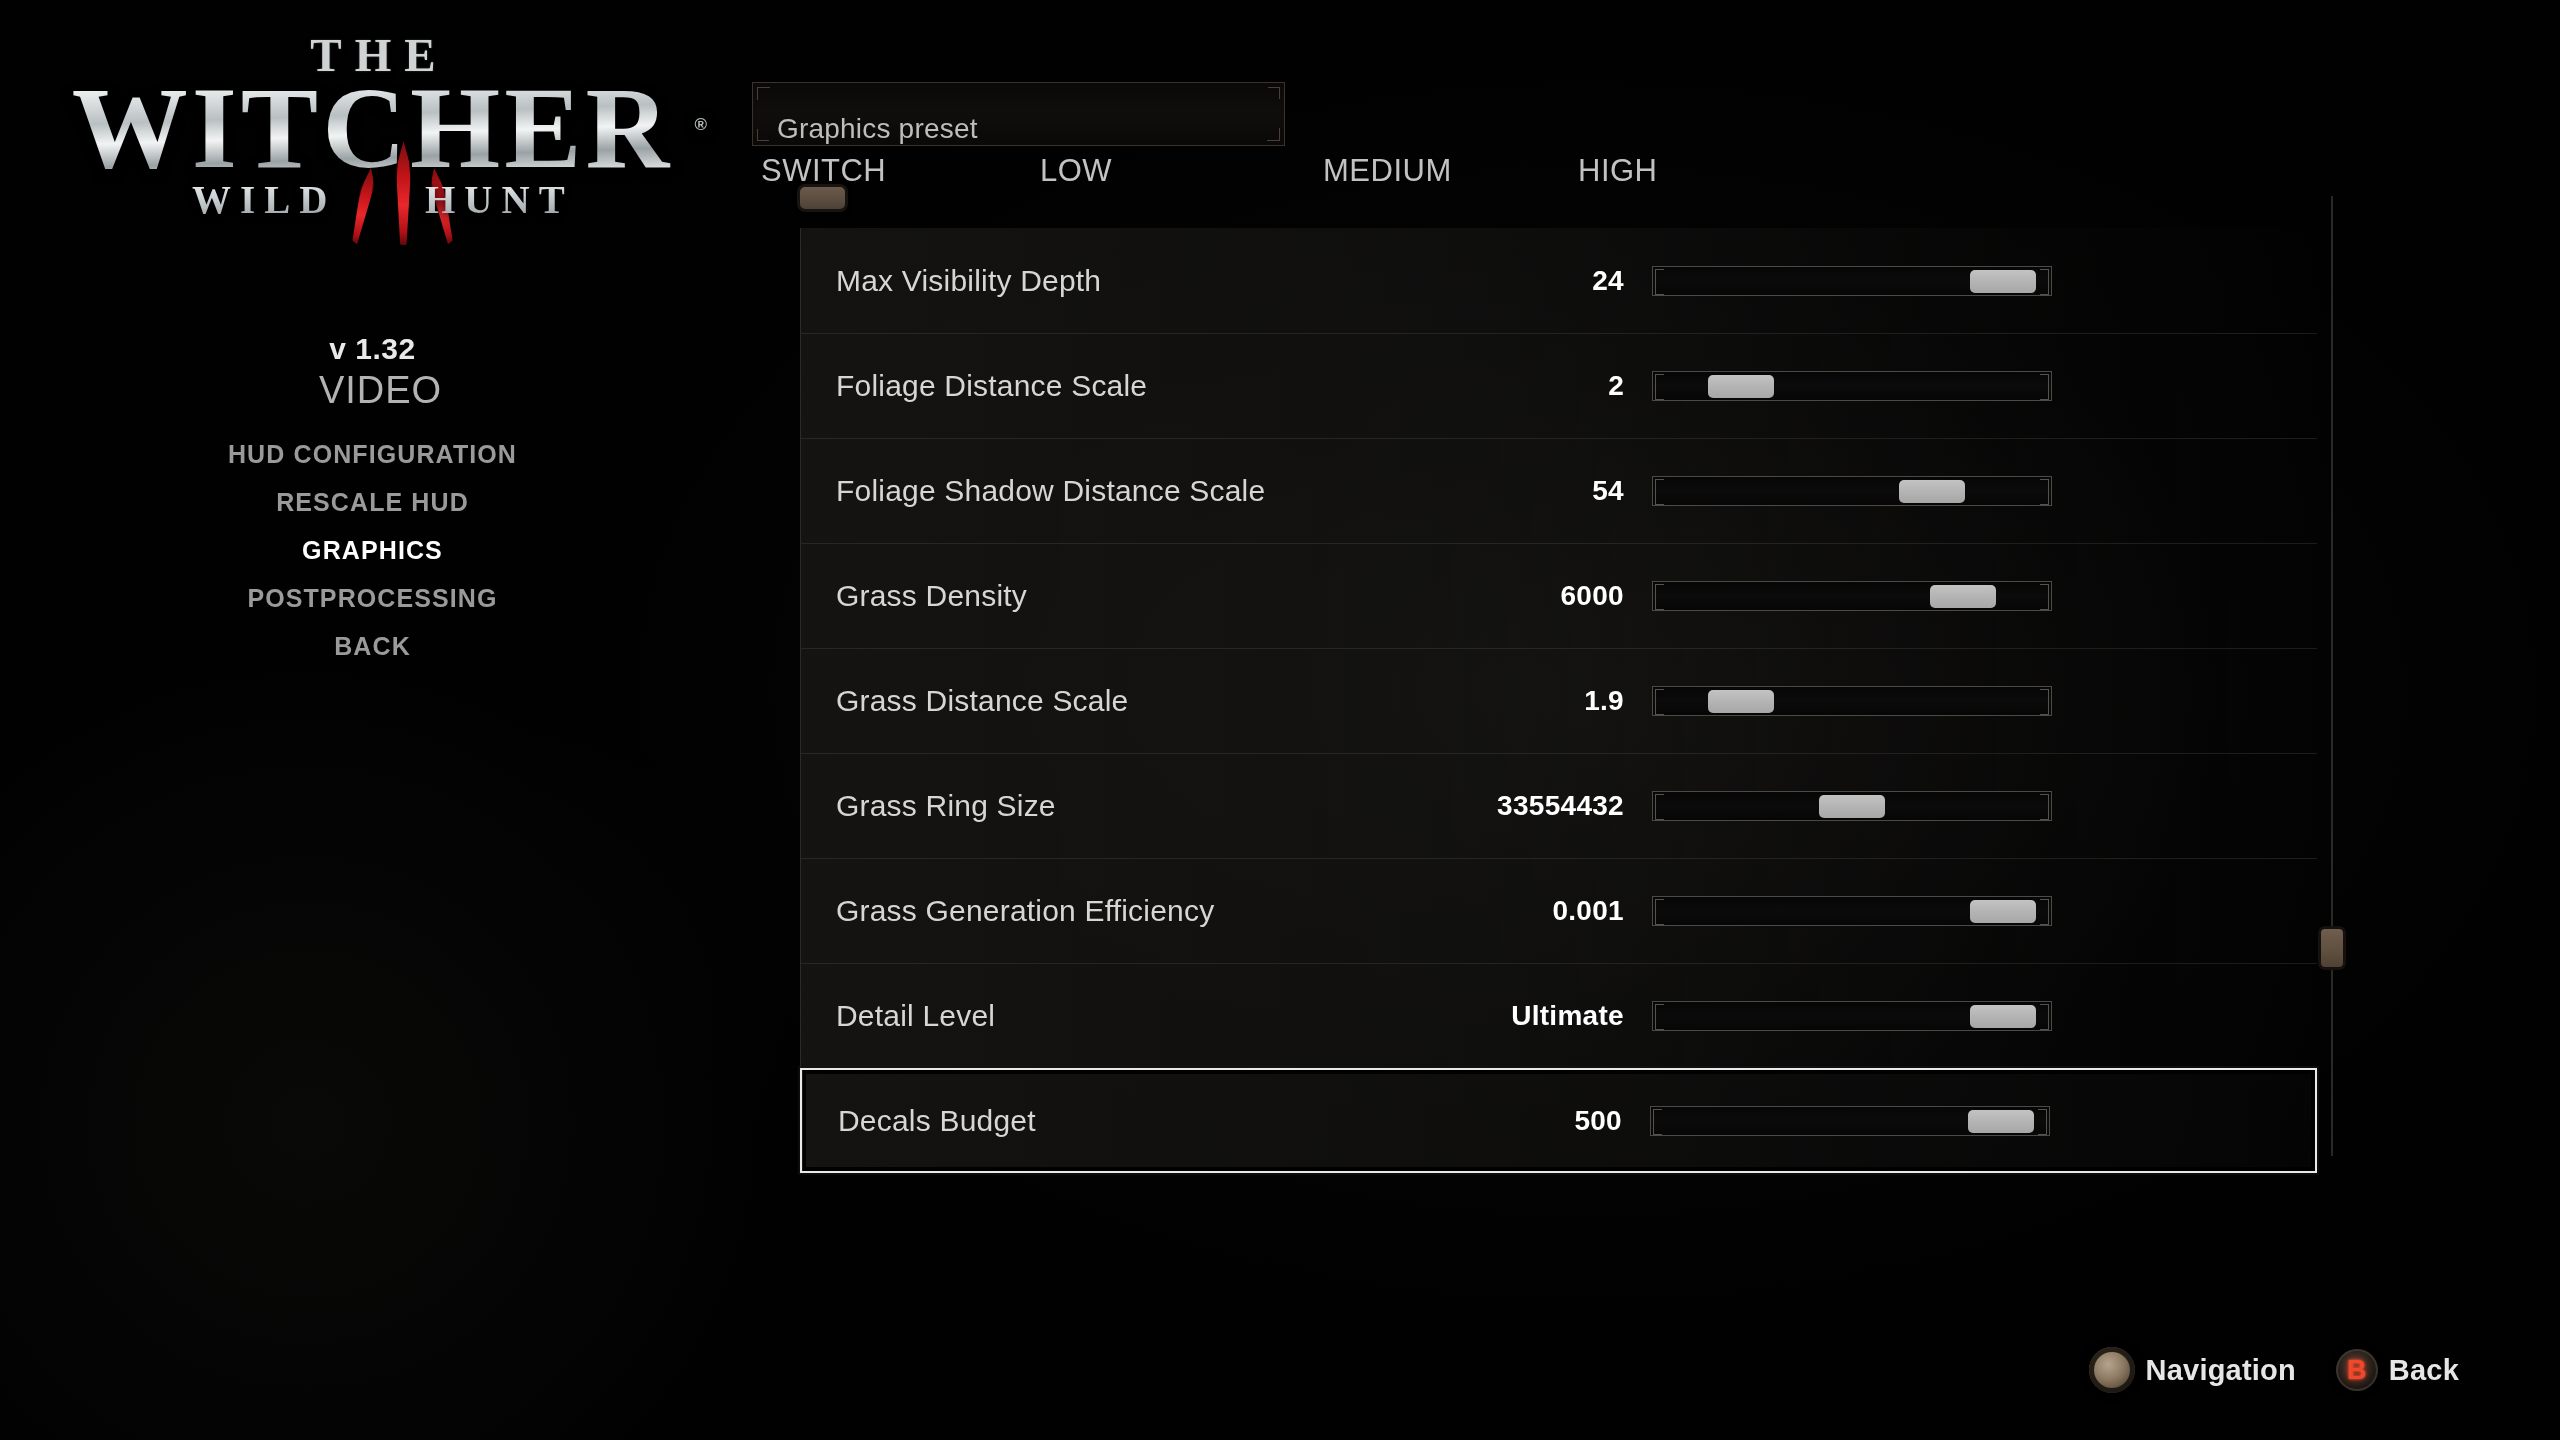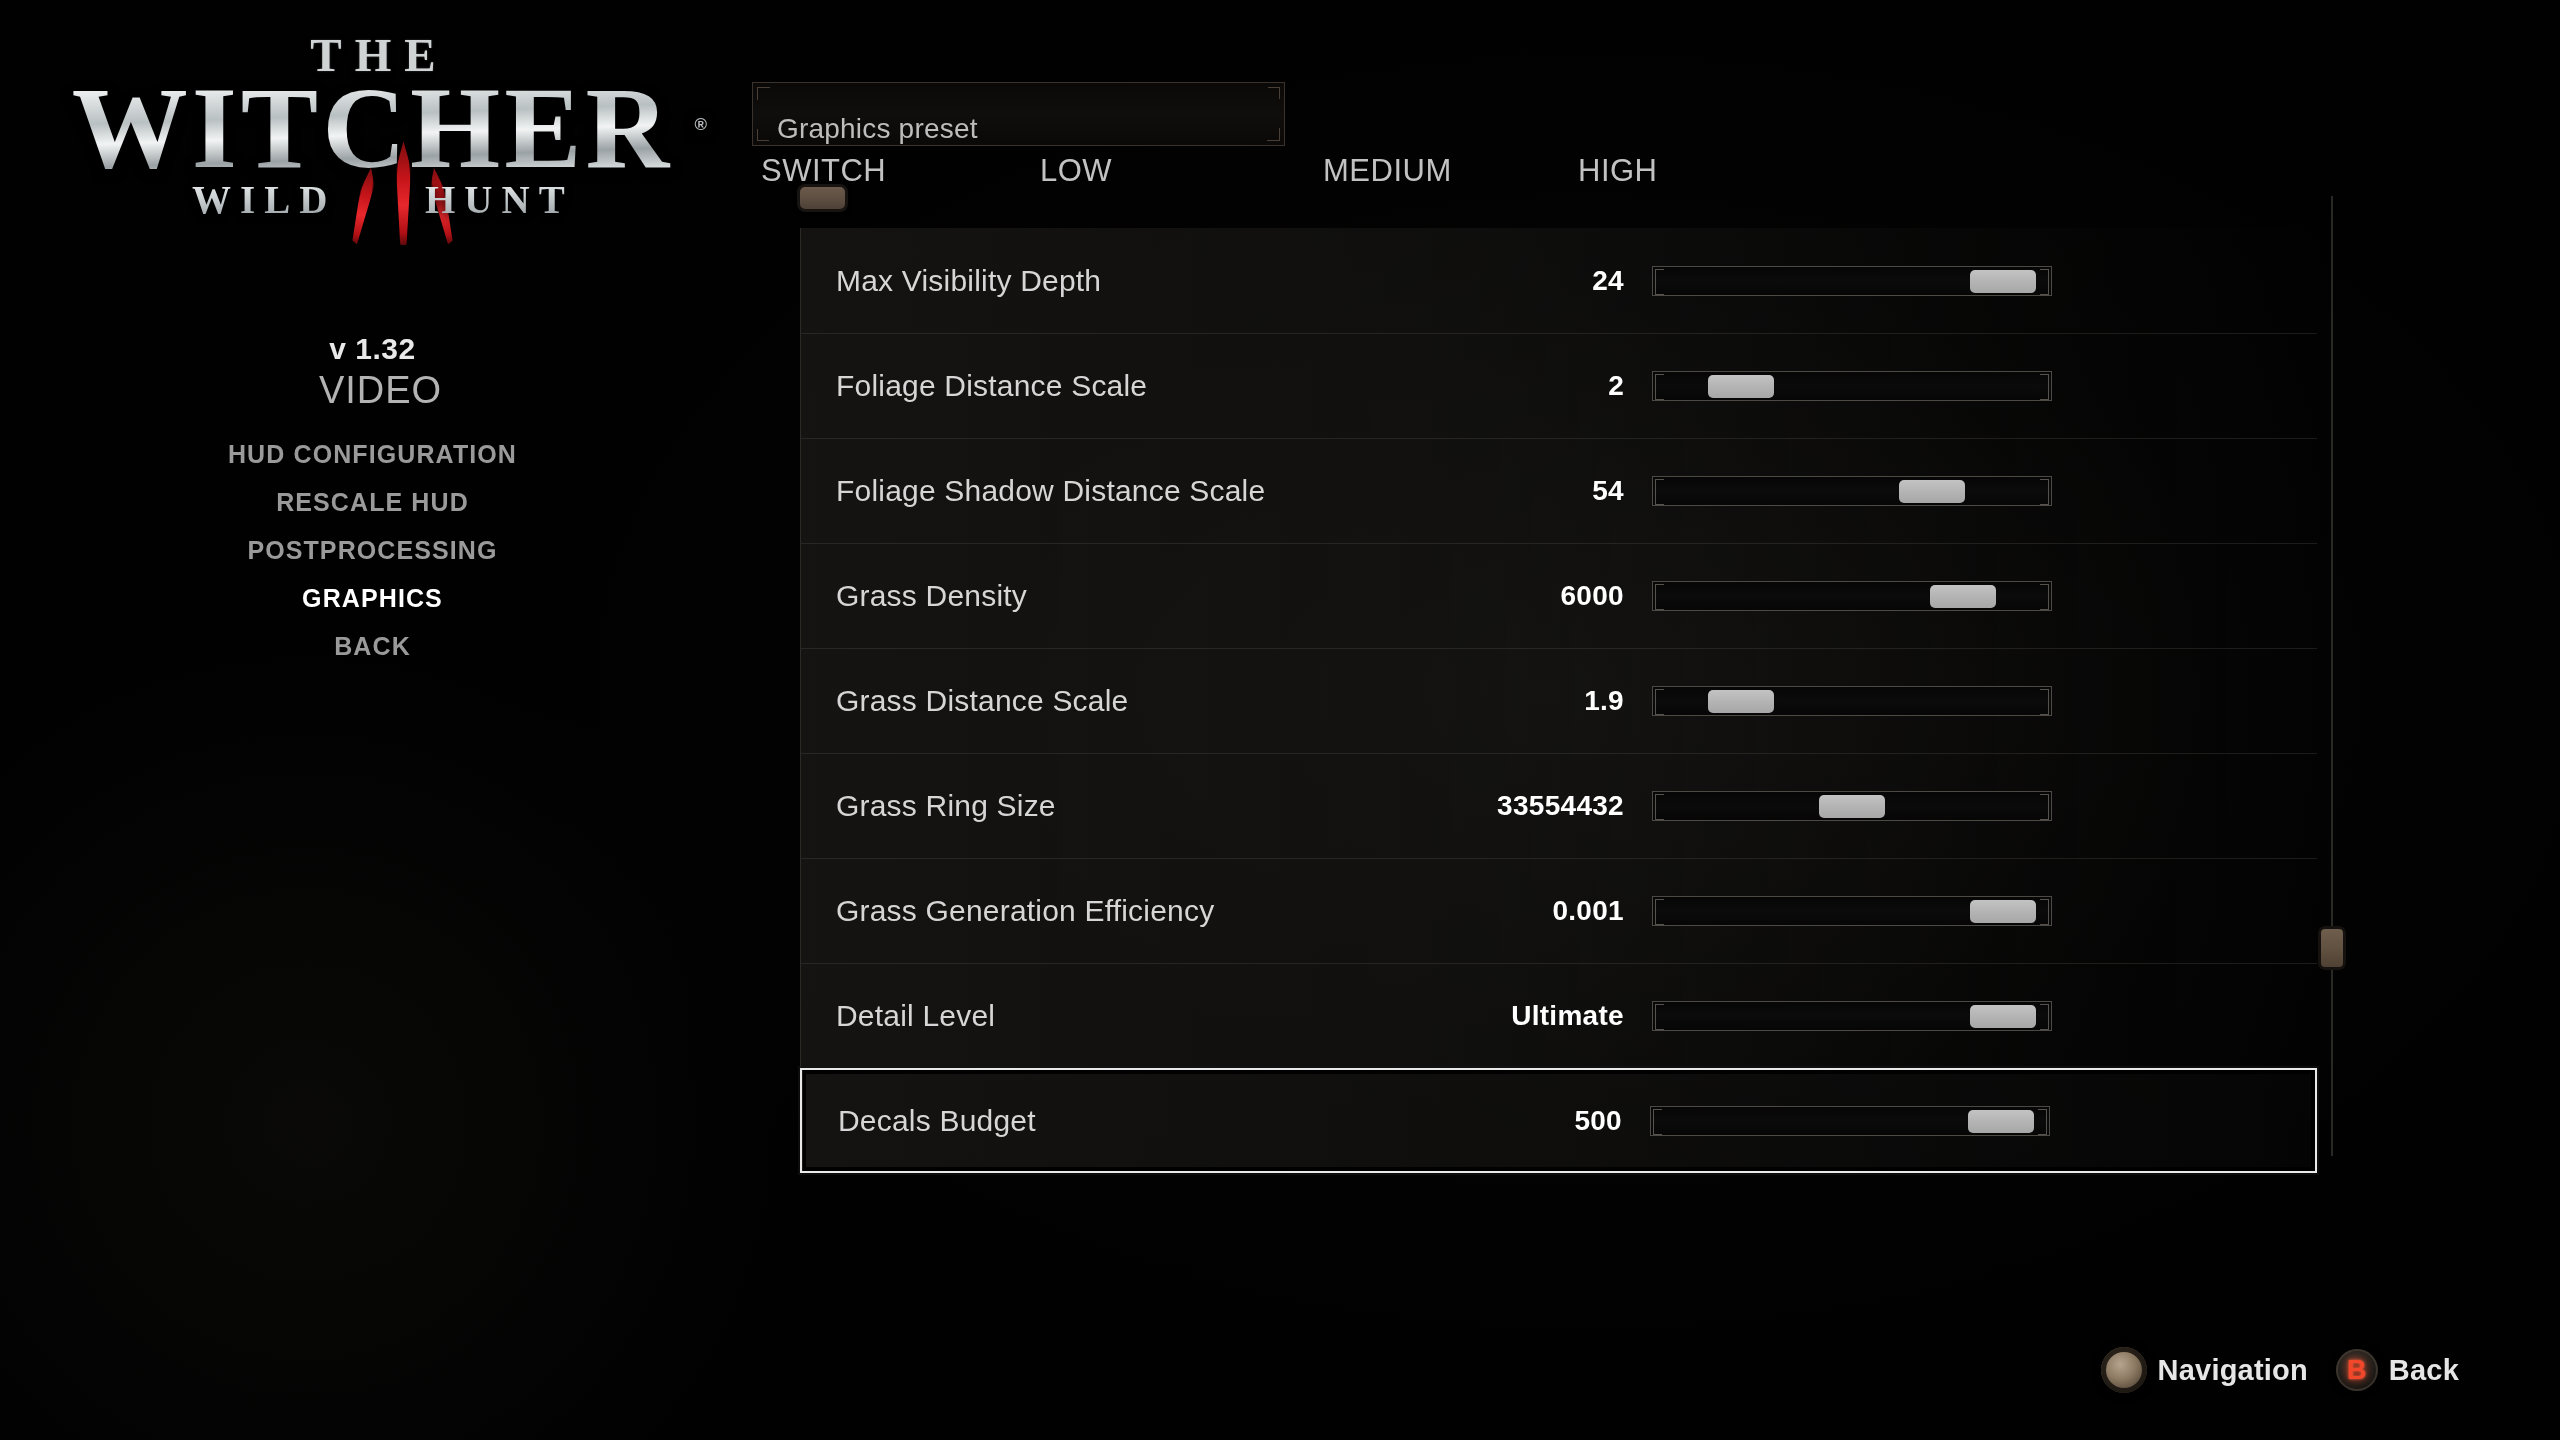--- a/index.html
+++ b/index.html
@@ -337,21 +337,21 @@
     border: 3px solid #14110e;
     border-radius: 7px;
   }
 
   
   .nav-hints {
     position: absolute;
     right: 101px; bottom: 47px;
     display: flex;
     align-items: center;
-    gap: 28px;
+    gap: 40px;
   }
   .hint { display: flex; align-items: center; gap: 11px; }
 
   .stick-icon {
     width: 46px; height: 46px;
     border-radius: 50%;
     background:
       radial-gradient(circle at 42% 38%, #b7a48e 0%, #8d7a63 38%, #5e503f 66%, #2a241d 100%);
     box-shadow: inset 0 0 0 5px rgba(20,16,12,0.85), 0 0 8px rgba(0,0,0,0.9);
   }
@@ -393,22 +393,22 @@
       <div class="logo-sub hunt">HUNT</div>
     </div>
   </div>
 
   <div class="version">v 1.32</div>
   <div class="section-title">VIDEO</div>
 
   <div class="menu">
     <div class="menu-item">HUD CONFIGURATION</div>
     <div class="menu-item">RESCALE HUD</div>
+    <div class="menu-item active">GRAPHICS</div>
     <div class="menu-item">POSTPROCESSING</div>
-    <div class="menu-item active">GRAPHICS</div>
     <div class="menu-item">BACK</div>
   </div>
 
 </div>
 
 <div class="right-panel">
 
   <div class="preset-box">
     <span class="preset-inner-corner-tr"></span>
     <span class="preset-inner-corner-bl"></span>

